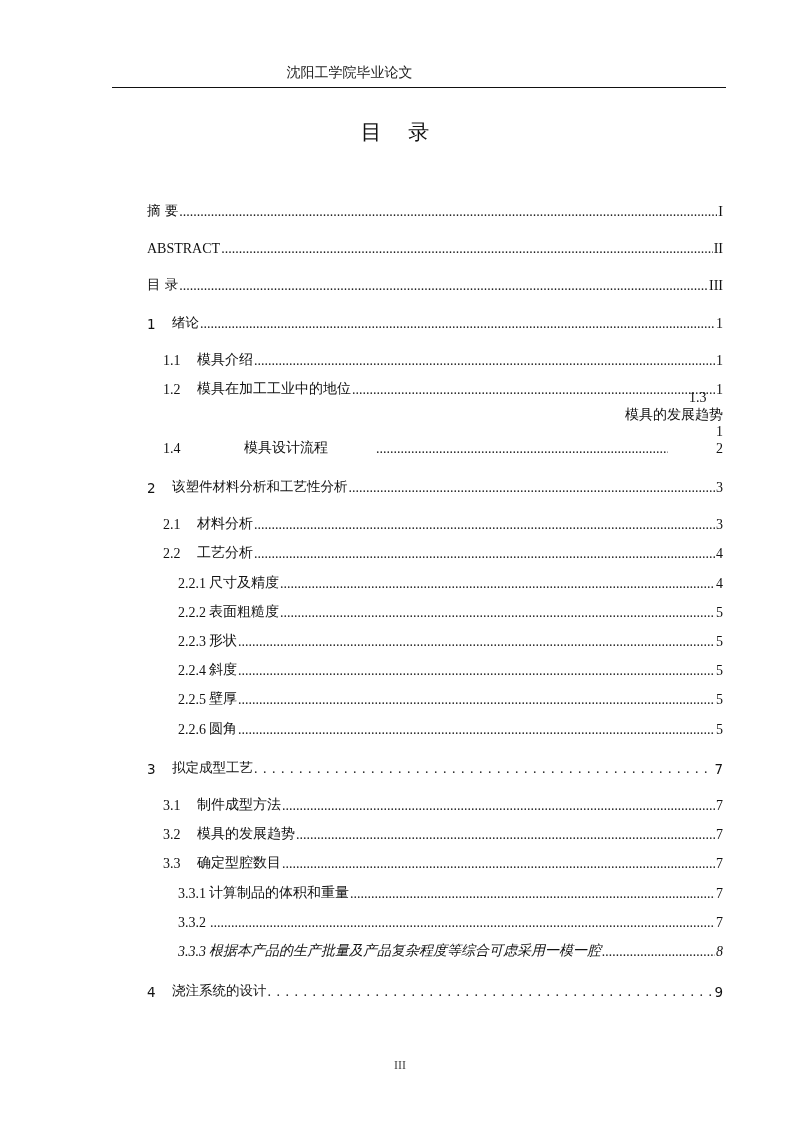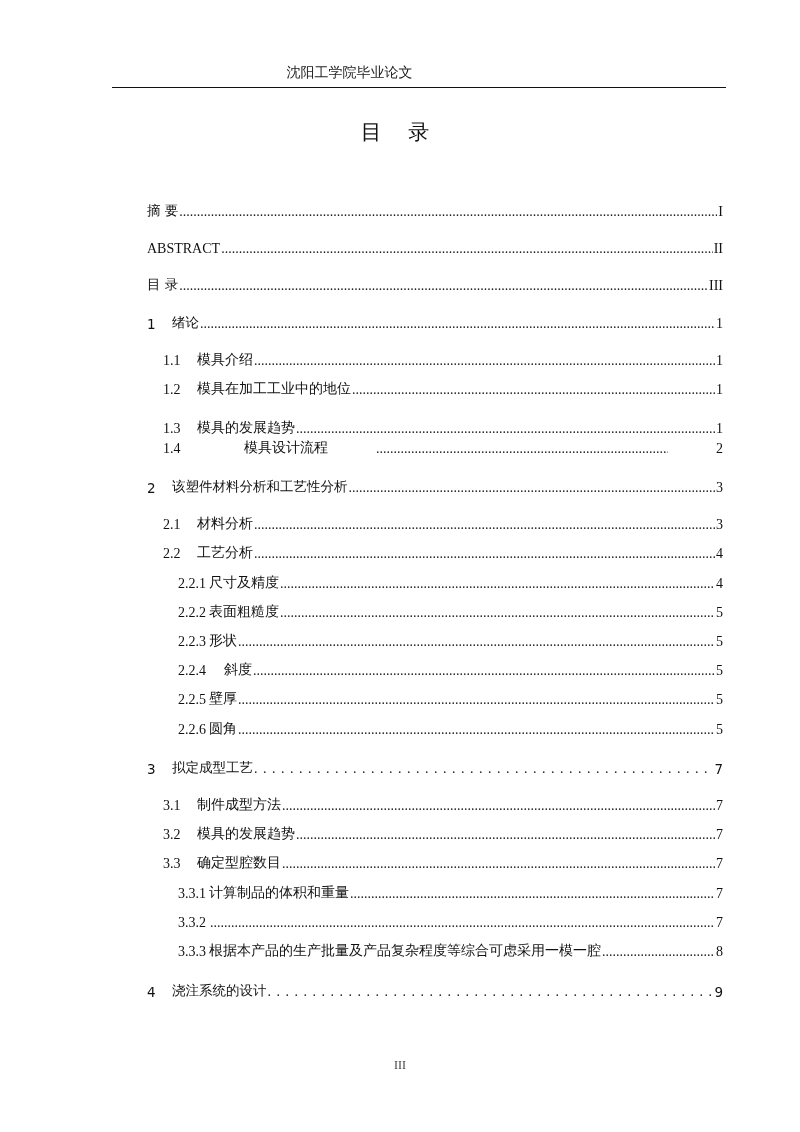--- a/index.html
+++ b/index.html
@@ -65,21 +65,21 @@
       <span class="label">模具介绍</span>
       <span class="leader"></span>
       <span class="page">1</span>
     </div>
     <div class="row l1" style="top: 178px;">
       <span class="num">1.2</span>
       <span class="label">模具在加工工业中的地位</span>
       <span class="leader"></span>
       <span class="page">1</span>
     </div>
-    <div class="row l1" style="top: 217px;">
+    <div class="row l1" style="top: 192px; flex-direction: column;">
       <span class="num">1.3</span>
       <span class="label">模具的发展趋势</span>
       <span class="leader"></span>
       <span class="page">1</span>
     </div>
     <div class="row l1" style="top: 237px; gap: 47px;">
       <span class="num">1.4</span>
       <span class="label">模具设计流程</span>
       <span class="leader"></span>
       <span class="page">2</span>
@@ -114,21 +114,21 @@
       <span class="leader"></span>
       <span class="page">5</span>
     </div>
     <div class="row l2" style="top: 430px;">
       <span class="num" style="margin-right: 3px;">2.2.3</span>
       <span class="label">形状</span>
       <span class="leader"></span>
       <span class="page">5</span>
     </div>
     <div class="row l2" style="top: 459px;">
-      <span class="num" style="margin-right: 18px;">2.2.4</span>
+      <span class="num" style="margin-right: 3px;">2.2.4</span>
       <span class="label">斜度</span>
       <span class="leader"></span>
       <span class="page">5</span>
     </div>
     <div class="row l2" style="top: 488px;">
       <span class="num" style="margin-right: 3px;">2.2.5</span>
       <span class="label">壁厚</span>
       <span class="leader"></span>
       <span class="page">5</span>
     </div>
@@ -166,21 +166,21 @@
       <span class="num" style="margin-right: 3px;">3.3.1</span>
       <span class="label">计算制品的体积和重量</span>
       <span class="leader"></span>
       <span class="page">7</span>
     </div>
     <div class="row l2" style="top: 711px;">
       <span class="num" style="margin-right: 3px;">3.3.2</span>
       <span class="leader"></span>
       <span class="page">7</span>
     </div>
-    <div class="row l2" style="top: 740px;">
+    <div class="row l2" style="top: 740px; font-style: italic;">
       <span class="num" style="margin-right: 3px;">3.3.3</span>
       <span class="label">根据本产品的生产批量及产品复杂程度等综合可虑采用一模一腔</span>
       <span class="leader"></span>
       <span class="page">8</span>
     </div>
     <div class="row l0 spaced" style="top: 780px;">
       <span class="num chap sans">4</span>
       <span class="label sans">浇注系统的设计</span>
       <span class="leader"></span>
       <span class="page sans">9</span>

